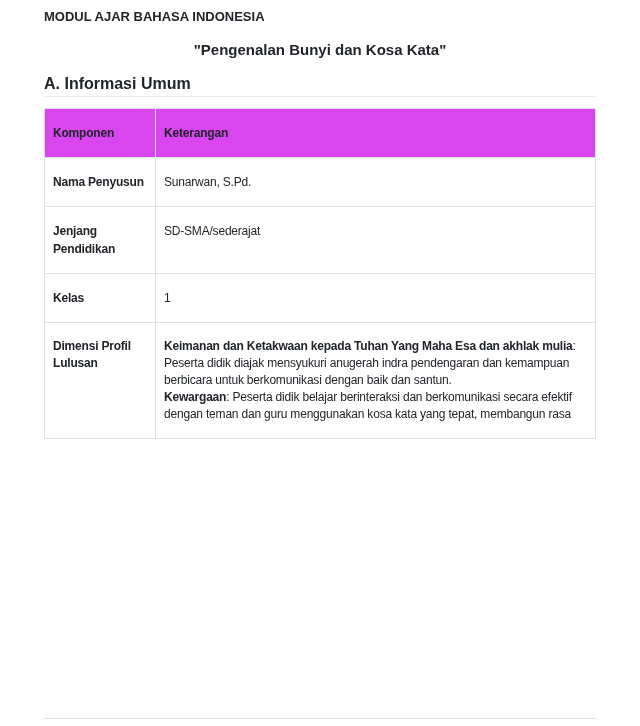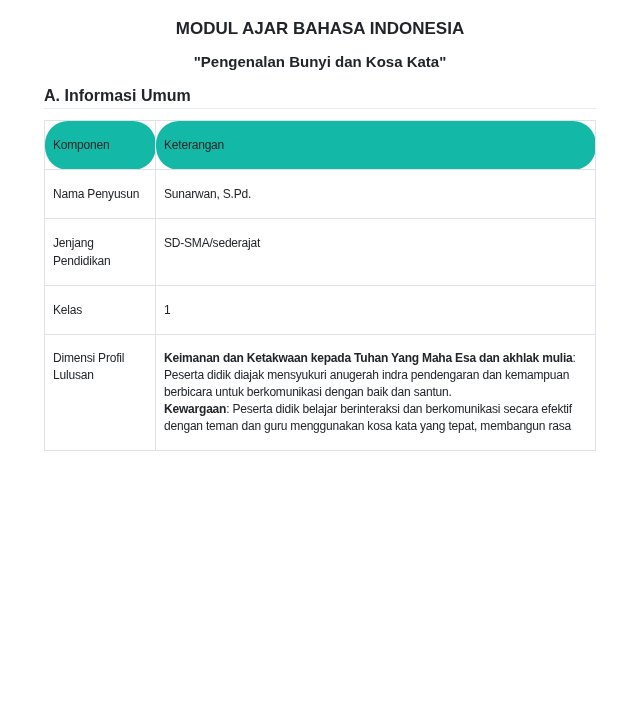--- a/index.html
+++ b/index.html
@@ -8,24 +8,23 @@
     height: 726px;
     overflow: hidden;
     box-sizing: border-box;
     background: #ffffff;
     color: #212529;
     font-family: "Liberation Sans", sans-serif;
     padding: 6px 44px 0;
   }
 
   .doc-title {
-    font-size: 17px;
+    font-size: 13px;
     font-weight: bold;
-    text-align: center;
-    margin: 12px;
+    margin: 0;
     line-height: 22px;
   }
 
   .doc-subtitle {
     font-size: 15px;
     font-weight: bold;
     text-align: center;
     margin: 13px 0 0;
     line-height: 18px;
   }
@@ -55,26 +54,25 @@
   }
   .info-table th,
   .info-table td {
     border: 1px solid #dee2e6;
     padding: 15px 8px;
     text-align: left;
     vertical-align: top;
     letter-spacing: -0.2px;
   }
   .info-table th {
-    background: #14b8a6;
-    font-weight: normal;
-    border-radius: 23px;
+    background: #d946ef;
+    font-weight: bold;
   }
   .info-table .col-label { width: 94px; }
-  .info-table td.component-cell { font-weight: normal; margin-left: 18px; }
+  .info-table td.component-cell { font-weight: bold; margin-left: 18px; }
   tr.row-clipped td { line-height: 17px; }
 </style>
 </head>
 <body>
 
 <h1 class="doc-title">MODUL AJAR BAHASA INDONESIA</h1>
 
 <div class="doc-subtitle">"Pengenalan Bunyi dan Kosa Kata"</div>
 
 <div class="section-heading">A. Informasi Umum</div>

